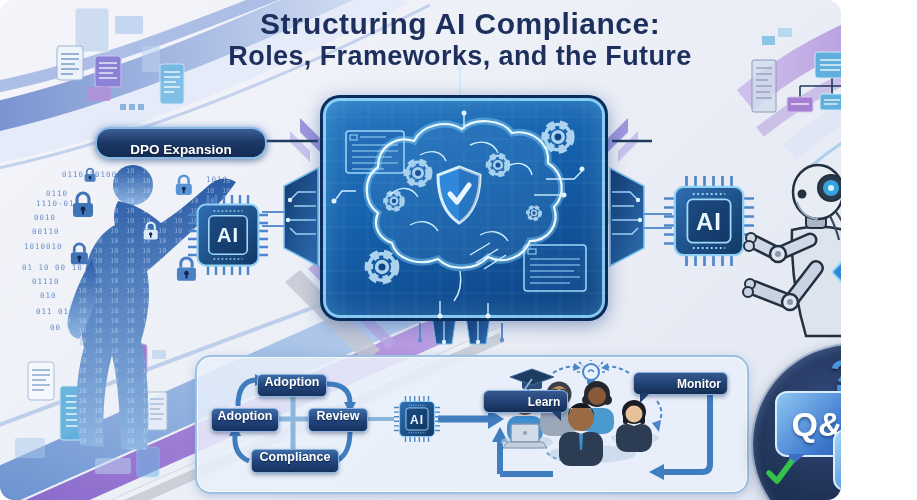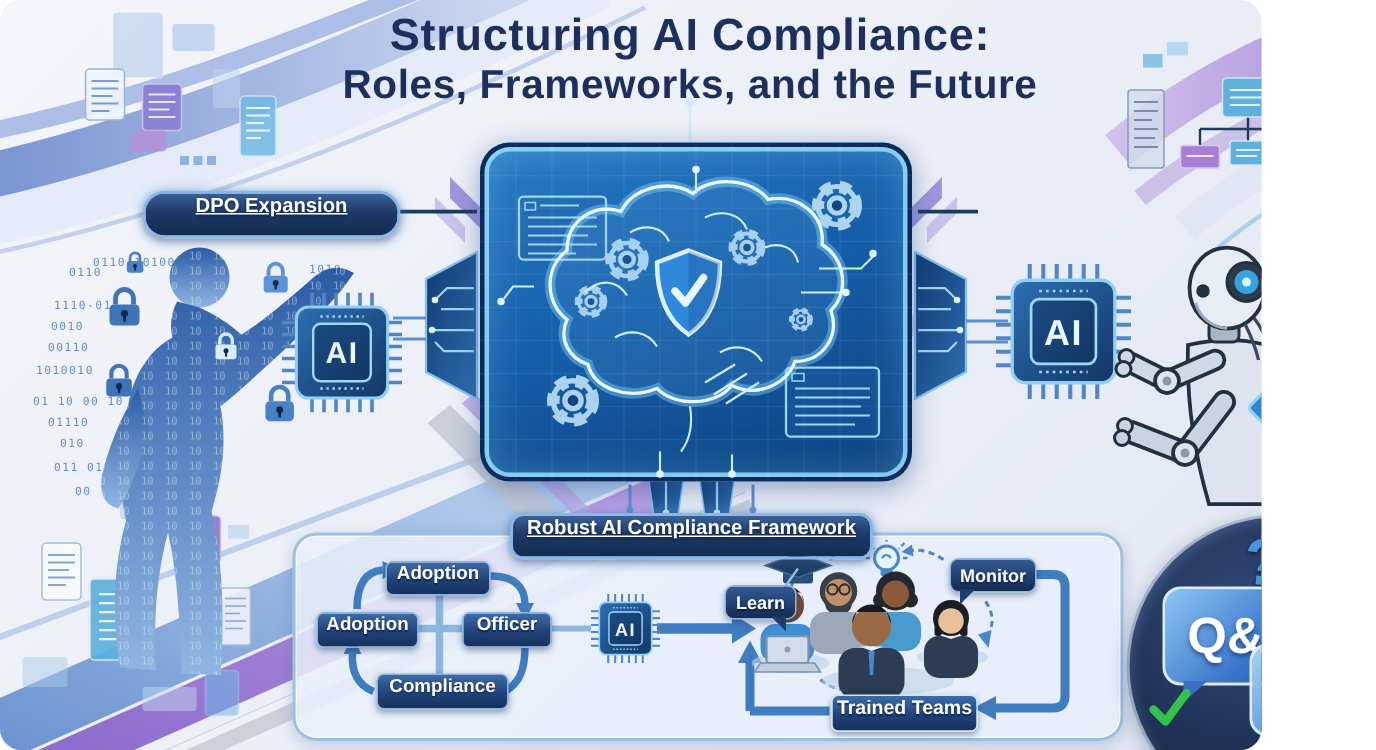--- a/index.html
+++ b/index.html
@@ -3,33 +3,33 @@
 <meta charset="utf-8">
 <style>
   html,body{margin:0;padding:0;}
   .canvas{position:relative;width:841px;height:500px;overflow:hidden;
     background:linear-gradient(135deg,#f4f5fa 0%,#ebeef6 55%,#e2e7f2 100%);
     font-family:"Liberation Sans",sans-serif;border-radius:14px;}
   .abs{position:absolute;}
   .title-block{position:absolute;top:7px;left:120px;width:680px;text-align:center;color:#1d2f5c;z-index:4;}
   .title-line1{font-size:30px;font-weight:700;letter-spacing:.5px;line-height:34px;}
   .title-line2{font-size:27px;font-weight:700;letter-spacing:.4px;line-height:31px;text-align:center;}
-  .pill{position:absolute;display:flex;align-items:flex-start;justify-content:center;color:#fff;font-weight:700;
+  .pill{position:absolute;display:flex;align-items:flex-end;justify-content:center;color:#fff;font-weight:700;
     background:linear-gradient(180deg,#3c6096 0%,#1d3a68 45%,#132b50 100%);
     border:2px solid #86b8e8;border-radius:15px;
     box-shadow:0 2px 6px rgba(20,40,80,.45),0 0 10px rgba(120,180,240,.45);
-    text-shadow:0 1px 2px rgba(0,10,30,.6);z-index:4;text-decoration:underline;}
+    text-shadow:0 1px 2px rgba(0,10,30,.6);z-index:4;}
   .flowbox{position:absolute;display:flex;align-items:flex-start;justify-content:center;color:#fff;font-weight:700;font-size:12.5px;
     background:linear-gradient(180deg,#3d6ba6 0%,#21437a 55%,#16325e 100%);
     border:1.5px solid #8ab4e0;border-radius:5px;box-shadow:0 2px 4px rgba(20,40,80,.4);
     text-shadow:0 1px 1px rgba(0,10,30,.6);z-index:3;}
   .bubble{position:absolute;display:flex;align-items:center;justify-content:center;color:#fff;font-weight:700;font-size:12px;
     background:linear-gradient(180deg,#35598f 0%,#1f3e70 60%,#152c52 100%);
     border:1.5px solid #8ab4e0;border-radius:6px;box-shadow:0 2px 4px rgba(20,40,80,.4);
-    text-shadow:0 1px 1px rgba(0,10,30,.6);z-index:4;}
+    text-shadow:0 1px 1px rgba(0,10,30,.6);z-index:4;padding-left:37px;}
   .bubble::after{content:'';position:absolute;width:0;height:0;}
   .bubble-learn::after{right:6px;bottom:-9px;border-top:10px solid #1f3e70;border-left:10px solid transparent;}
   .bubble-monitor::after{left:6px;bottom:-9px;border-top:10px solid #1f3e70;border-right:10px solid transparent;}
   .panel-center{position:absolute;left:320px;top:95px;width:288px;height:226px;border-radius:20px;
     background:linear-gradient(160deg,#2b7ac4 0%,#1560ab 45%,#0d3f7e 100%);
     box-shadow:inset 0 0 0 3px #0b2c5a, inset 0 0 0 6px rgba(150,220,255,.85), inset 0 0 32px rgba(160,230,255,.35), 0 4px 18px rgba(30,70,140,.45);
     z-index:3;}
   .framework-panel{position:absolute;left:195px;top:355px;width:550px;height:135px;border-radius:16px;
     background:rgba(233,240,250,.85);border:2.5px solid #9cc0e2;
     box-shadow:0 3px 10px rgba(60,100,160,.25), inset 0 0 0 1px rgba(255,255,255,.65);z-index:3;}
@@ -304,21 +304,21 @@
       <g transform="translate(118,72)">
         <path d="M21,0 L42,8 C42,30 36,46 21,56 C6,46 0,30 0,8 Z" fill="#2f88da" stroke="#d8effc" stroke-width="3"></path>
         <path d="M21,0 L42,8 C42,30 36,46 21,56 Z" fill="rgba(20,60,120,.25)"></path>
         <path d="M12,27 L19,35 L31,18" fill="none" stroke="#e8f6ff" stroke-width="5" stroke-linecap="round" stroke-linejoin="round"></path>
       </g>
     </svg>
   </div>
 
   <div class="abs" style="left:10px;top:145px;width:270px;height:310px;z-index:3">
     <span class="binary" style="left:52px;top:25px">0110 10100</span>
-    <span class="binary" style="left:36px;top:32px">0110</span>
+    <span class="binary" style="left:36px;top:44px">0110</span>
     <span class="binary" style="left:26px;top:54px">1110-01</span>
     <span class="binary" style="left:24px;top:68px">0010</span>
     <span class="binary" style="left:22px;top:82px">00110</span>
     <span class="binary" style="left:14px;top:97px">1010010</span>
     <span class="binary" style="left:12px;top:118px">01 10 00 10</span>
     <span class="binary" style="left:22px;top:132px">01110</span>
     <span class="binary" style="left:30px;top:146px">010</span>
     <span class="binary" style="left:26px;top:162px">011 01010</span>
     <span class="binary" style="left:196px;top:30px">1010</span>
     <span class="binary" style="left:40px;top:178px">00</span>
@@ -440,21 +440,21 @@
       </g>
     </svg>
 
     <div class="flowbox" style="left:60px;top:17px;width:68px;height:21px">
       <span>Adoption</span>
     </div>
     <div class="flowbox" style="left:14px;top:51px;width:66px;height:22px">
       <span>Adoption</span>
     </div>
     <div class="flowbox" style="left:111px;top:51px;width:58px;height:22px">
-      <span>Officer</span>
+      <span>Review</span>
     </div>
     <div class="flowbox" style="left:54px;top:92px;width:86px;height:22px">
       <span>Compliance</span>
     </div>
 
     <svg class="abs" style="left:197px;top:39px;z-index:3" width="46" height="46">
       <use href="#chipdef" transform="scale(.46)"></use>
       <text class="chip-text" x="23" y="28" font-size="12">AI</text>
     </svg>
 
@@ -521,28 +521,22 @@
         <polygon points="139,66 133,64 145,64" fill="#e8eef4"></polygon>
       </g>
     </svg>
 
     <div class="bubble bubble-learn" style="left:286px;top:33px;width:46px;height:21px">
       <span>Learn</span>
     </div>
     <div class="bubble bubble-monitor" style="left:436px;top:15px;width:56px;height:21px">
       <span>Monitor</span>
     </div>
-    <div class="flowbox" style="left:357px;top:106px;width:96px;height:23px;font-size:13px;border-color:#cfe4f8;z-index:4">
-      <span>Trained Teams</span>
-    </div>
   </div>
 
-  <div class="pill" style="left:340px;top:342px;width:238px;height:27px;font-size:13.5px;border-radius:9px">
-    <span>Robust AI Compliance Framework</span>
-  </div>
 
   <div class="qa-badge">
     <div class="qa-qmark">?</div>
     <svg class="abs" style="left:112px;top:24px" width="26" height="26">
       <path d="M3,14 L10,21 L23,4" stroke="#35c24a" stroke-width="5" fill="none" stroke-linecap="round" stroke-linejoin="round"></path>
     </svg>
     <div class="qa-q">
       <span>Q&amp;</span>
     </div>
     <div class="qa-a">

